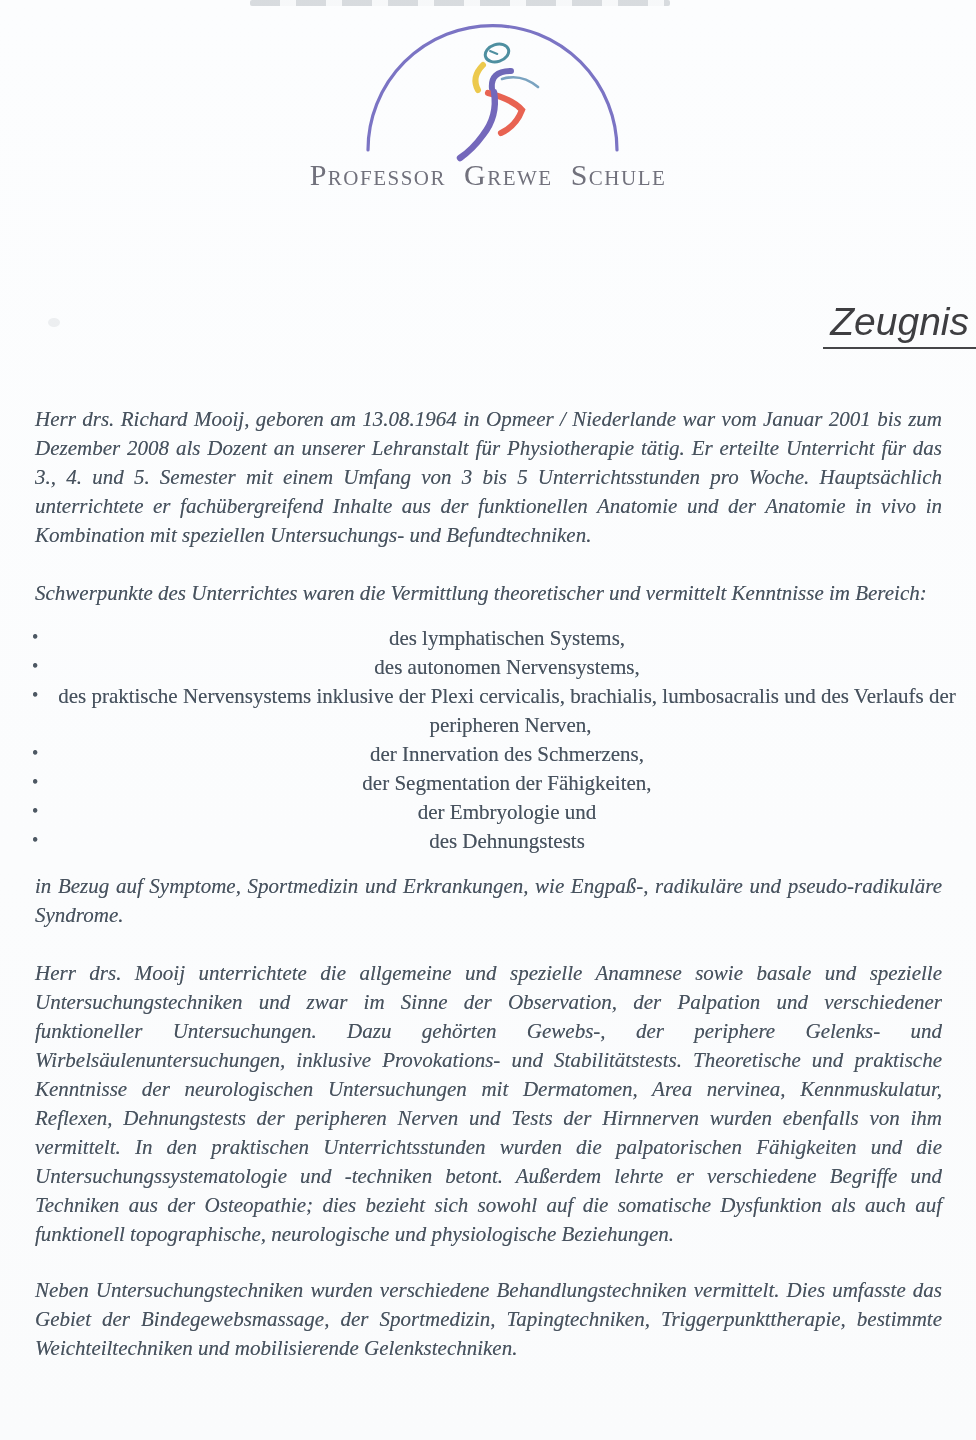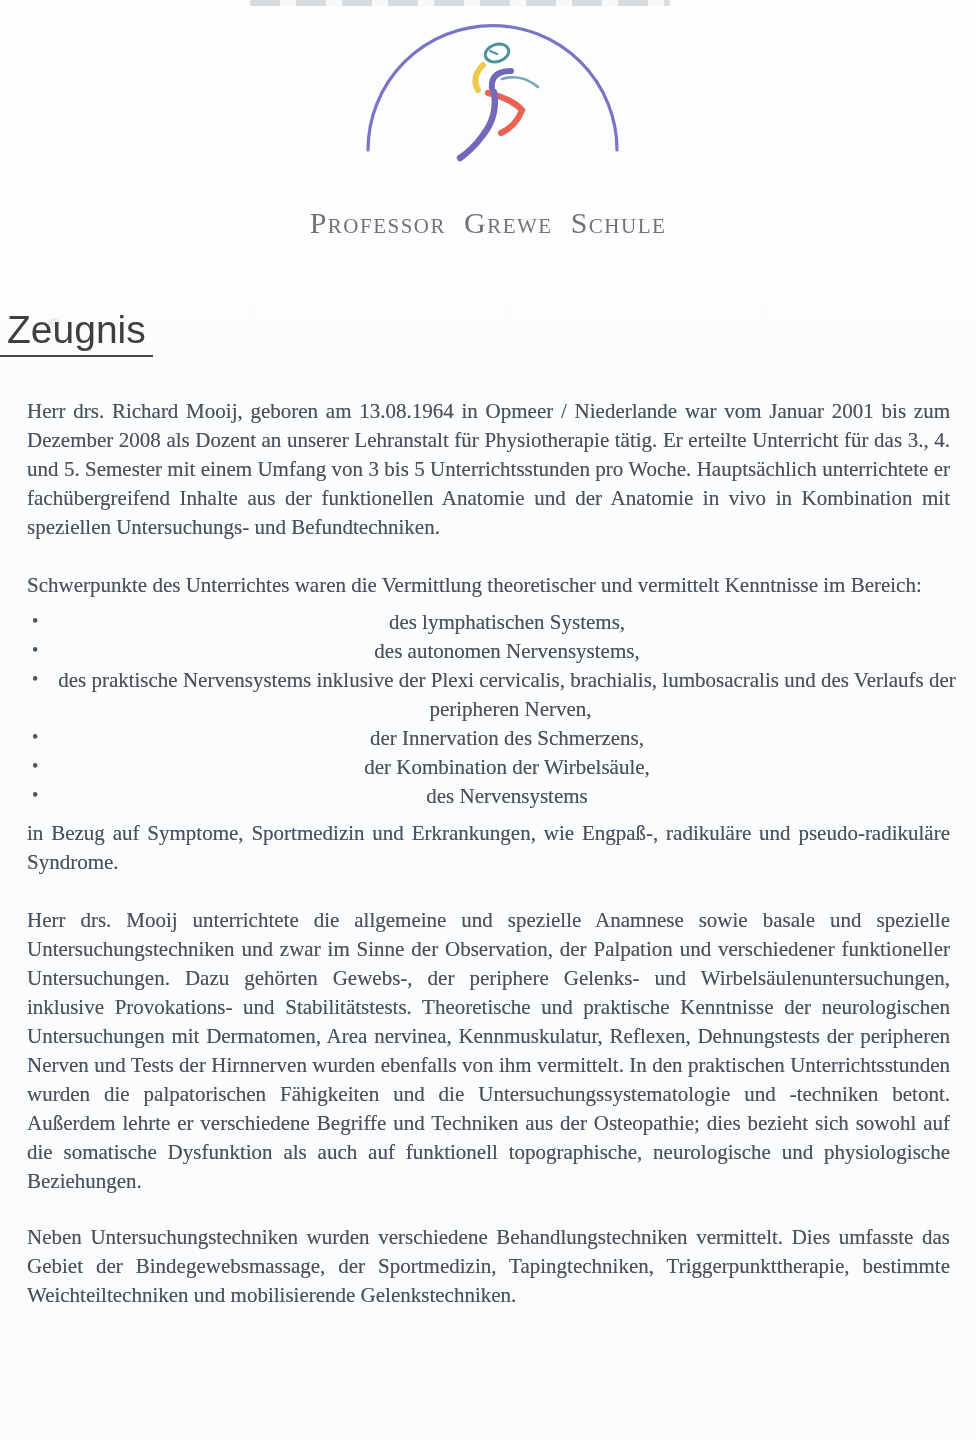--- a/index.html
+++ b/index.html
@@ -34,42 +34,41 @@
   .logo-svg { position: absolute; left: 345px; top: 14px; }
 
   .school-name {
     position: absolute; top: 158px; left: 0; width: 100%;
     text-align: center;
     font-variant: small-caps;
     font-size: 30px;
     letter-spacing: 1.5px;
     word-spacing: 9px;
     color: #71717c;
-    margin-top: 48px;
   }
 
   
-  .doc-title-wrap { position: absolute; top: 308px; left: 0; width: 100%; text-align: left; }
+  .doc-title-wrap { position: absolute; top: 300px; left: 0; width: 100%; text-align: right; font-style: italic; }
   .doc-title {
     display: inline-block;
     font-family: "Liberation Sans", sans-serif;
     font-size: 39px;
     color: #3e3e41;
     padding: 0 7px 3px 7px;
     border-bottom: 2.5px solid #454548;
   }
 
   
   .body-text {
     position: absolute; left: 19px; top: 389px; width: 939px;
     font-size: 21px; line-height: 29px;
     color: #47525e;
     text-shadow: 0 0 0.6px rgba(71,82,94,0.55);
   }
-  .body-text p { margin: 8px; text-align: justify; }
+  .body-text p { margin: 16px; text-align: justify; font-style: italic; }
   .body-text p.spaced { margin-top: 29px; }
   .body-text p.spaced-last { margin-top: 27px; }
 
   ul.topics { list-style: none; margin: 0; padding: 0; }
   ul.topics li {
     position: relative;
     padding-left: 44px;
     text-indent: -7px;
     text-align: center;
   }
@@ -121,22 +120,23 @@
 
     <p>Herr drs. Richard Mooij, geboren am 13.08.1964 in Opmeer / Niederlande war vom Januar 2001 bis zum Dezember 2008 als Dozent an unserer Lehranstalt für Physiotherapie tätig. Er erteilte Unterricht für das 3., 4. und 5. Semester mit einem Umfang von 3 bis 5 Unterrichtsstunden pro Woche. Hauptsächlich unterrichtete er fachübergreifend Inhalte aus der funktionellen Anatomie und der Anatomie in vivo in Kombination mit speziellen Untersuchungs- und Befundtechniken.</p>
 
     <p class="spaced">Schwerpunkte des Unterrichtes waren die Vermittlung theoretischer und vermittelt Kenntnisse im Bereich:</p>
 
     <ul class="topics">
       <li>des lymphatischen Systems,</li>
       <li>des autonomen Nervensystems,</li>
       <li>des praktische Nervensystems inklusive der Plexi cervicalis, brachialis, lumbosacralis und des Verlaufs der peripheren Nerven,</li>
       <li>der Innervation des Schmerzens,</li>
-      <li>der Kombination der Wirbelsäule,</li>
-      <li>des Nervensystems</li>
+      <li>der Segmentation der Fähigkeiten,</li>
+      <li>der Embryologie und</li>
+      <li>des Dehnungstests</li>
     </ul>
 
     <p>in Bezug auf Symptome, Sportmedizin und Erkrankungen, wie Engpaß-, radikuläre und pseudo-radikuläre Syndrome.</p>
 
     <p class="spaced">Herr drs. Mooij unterrichtete die allgemeine und spezielle Anamnese sowie basale und spezielle Untersuchungstechniken und zwar im Sinne der Observation, der Palpation und verschiedener funktioneller Untersuchungen. Dazu gehörten Gewebs-, der periphere Gelenks- und Wirbelsäulenuntersuchungen, inklusive Provokations- und Stabilitätstests. Theoretische und praktische Kenntnisse der neurologischen Untersuchungen mit Dermatomen, Area nervinea, Kennmuskulatur, Reflexen, Dehnungstests der peripheren Nerven und Tests der Hirnnerven wurden ebenfalls von ihm vermittelt. In den praktischen Unterrichtsstunden wurden die palpatorischen Fähigkeiten und die Untersuchungssystematologie und -techniken betont. Außerdem lehrte er verschiedene Begriffe und Techniken aus der Osteopathie; dies bezieht sich sowohl auf die somatische Dysfunktion als auch auf funktionell topographische, neurologische und physiologische Beziehungen.</p>
 
     <p class="spaced-last">Neben Untersuchungstechniken wurden verschiedene Behandlungstechniken vermittelt. Dies umfasste das Gebiet der Bindegewebsmassage, der Sportmedizin, Tapingtechniken, Triggerpunkttherapie, bestimmte Weichteiltechniken und mobilisierende Gelenkstechniken.</p>
 
   </main>
 </div>

